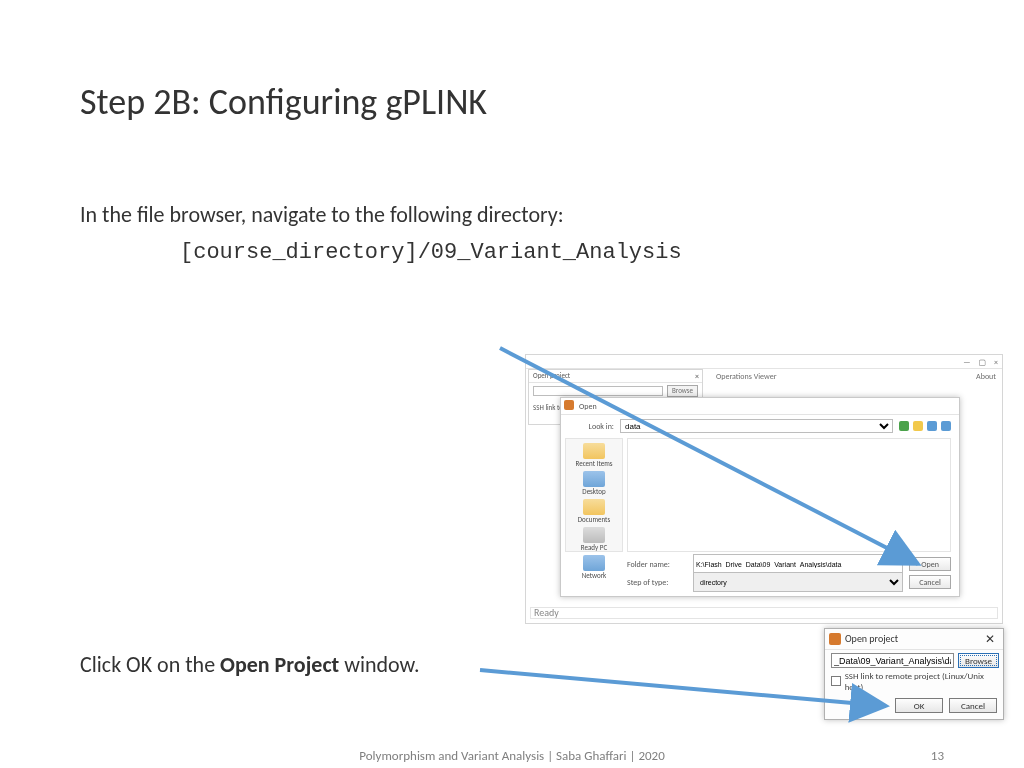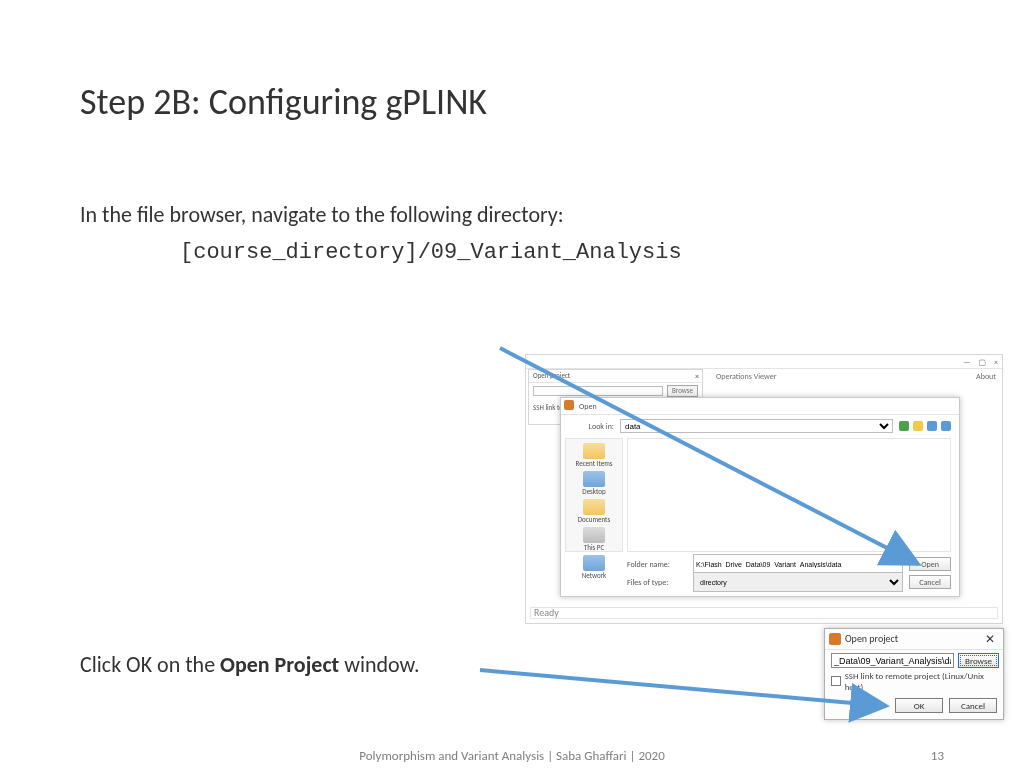--- a/index.html
+++ b/index.html
@@ -482,37 +482,37 @@
         <div class="place">
           <div class="icon"></div>
           <div class="lbl">Desktop</div>
         </div>
         <div class="place">
           <div class="icon folder"></div>
           <div class="lbl">Documents</div>
         </div>
         <div class="place">
           <div class="icon pc"></div>
-          <div class="lbl">This PC</div>
+          <div class="lbl">Ready PC</div>
         </div>
         <div class="place">
           <div class="icon"></div>
           <div class="lbl">Network</div>
         </div>
       </div>
 
       <div class="listing"></div>
 
       <div class="bottomrow b1">
         <span class="lbl">Folder name:</span>
         <input type="text" value="K:\Flash_Drive_Data\09_Variant_Analysis\data" style="">
         <div class="btn">Open</div>
       </div>
       <div class="bottomrow b2">
-        <span class="lbl">Files of type:</span>
+        <span class="lbl">Step of type:</span>
         <select>
           <option>directory</option>
         </select>
         <div class="btn">Cancel</div>
       </div>
     </div>
 
     <div class="statush">Ready</div>
   </div>
 

